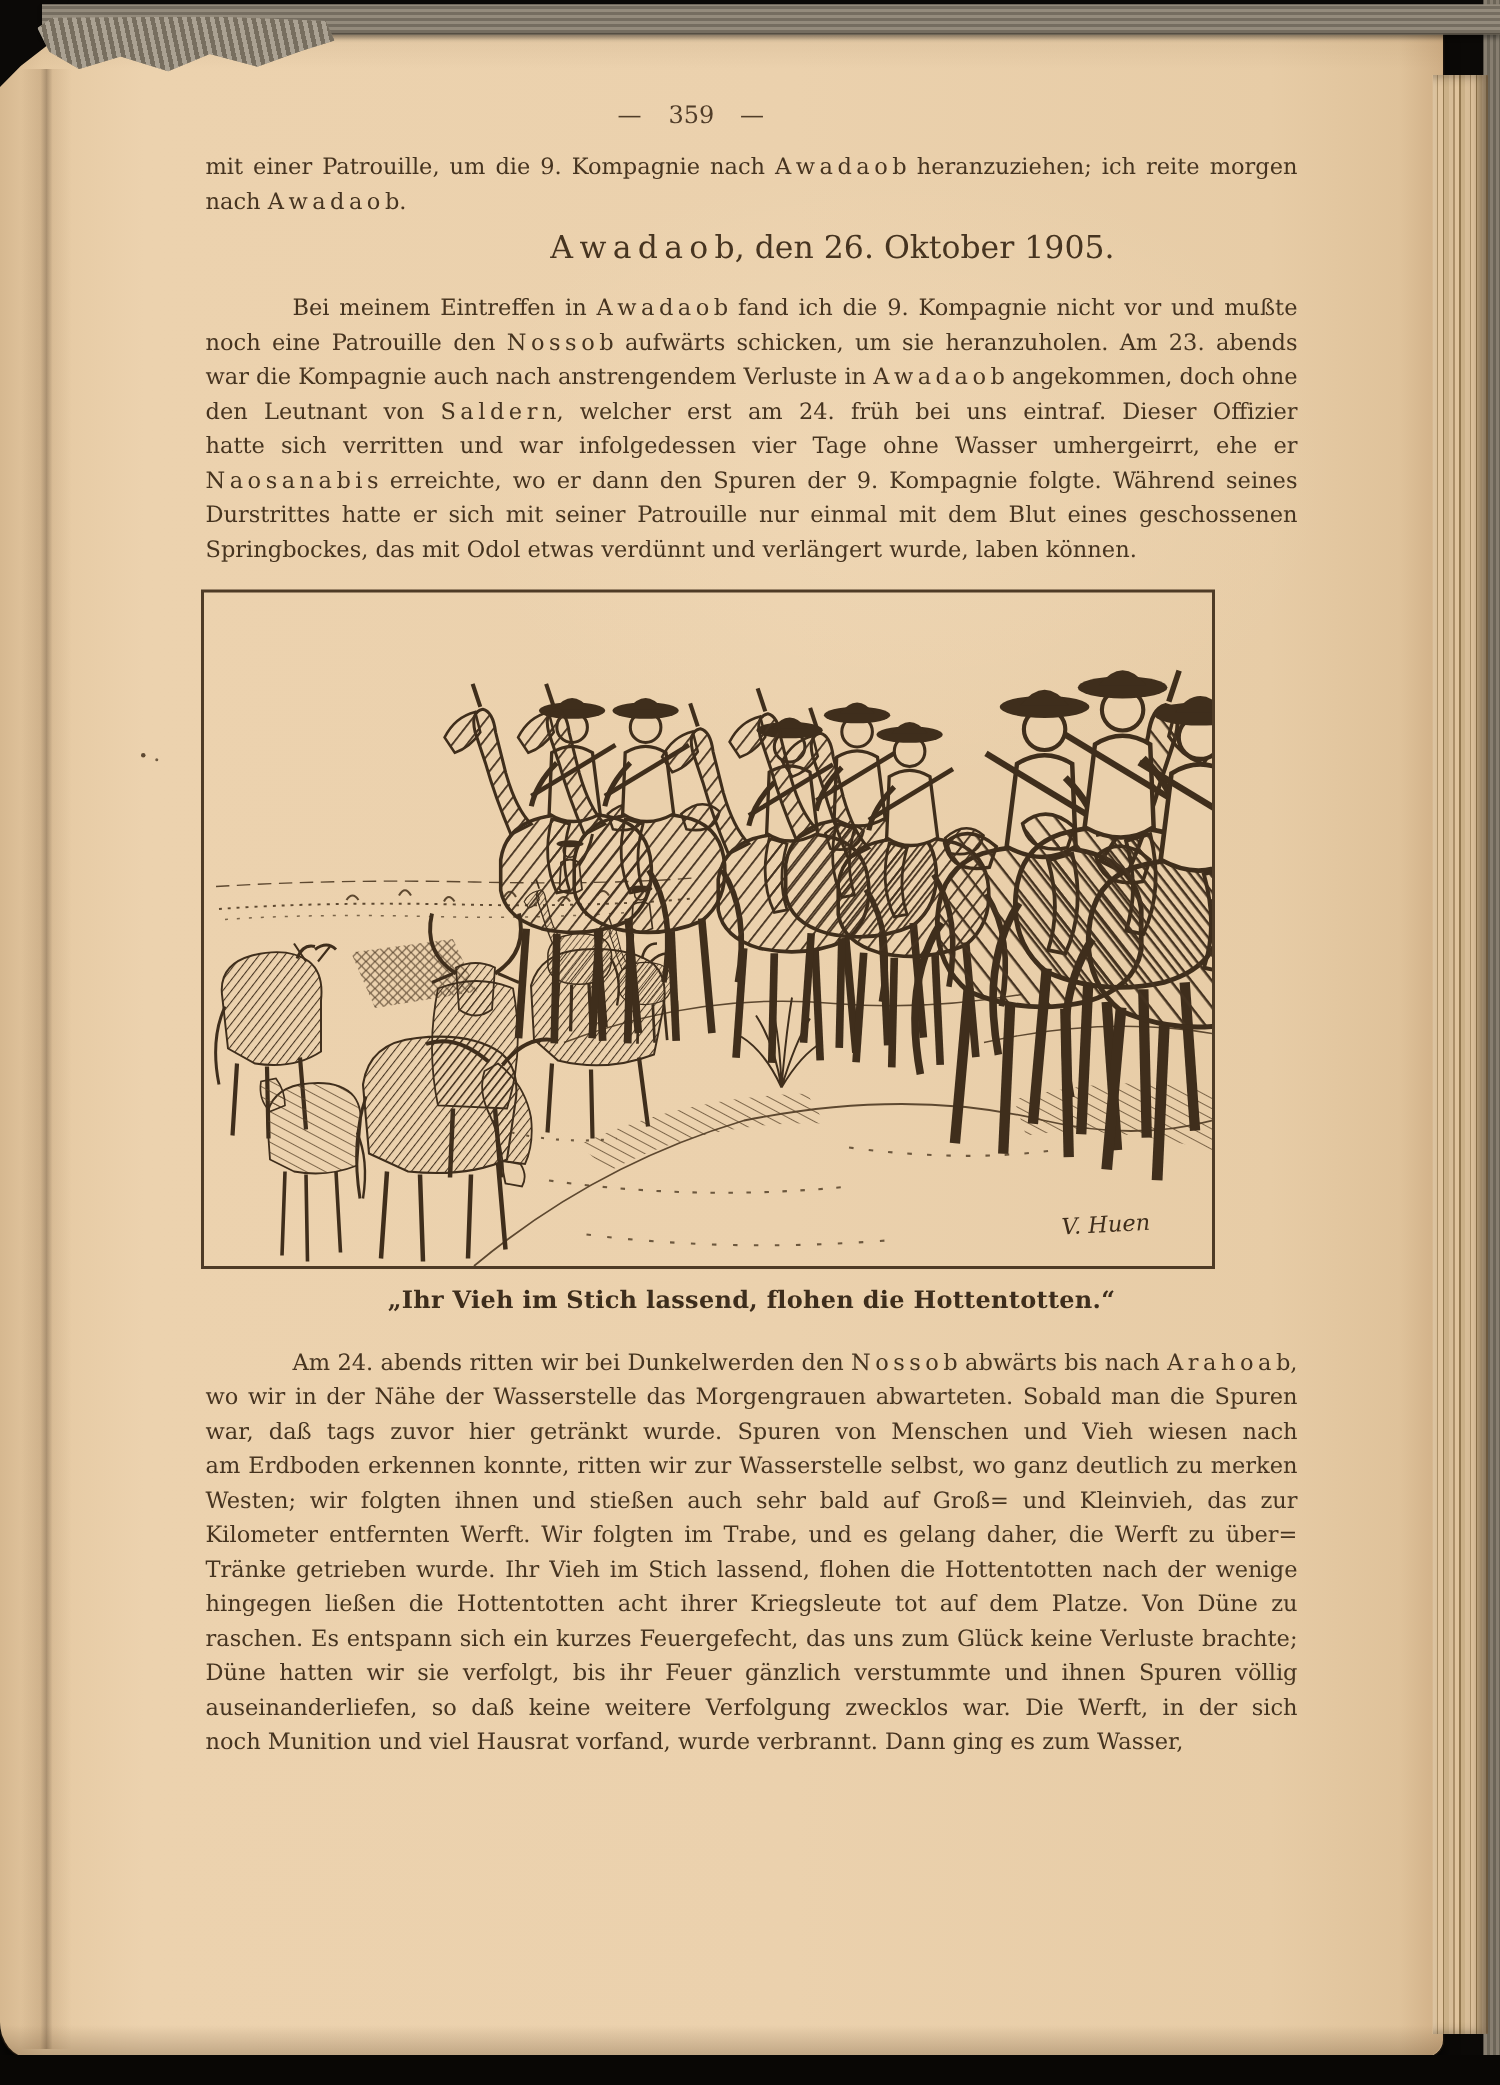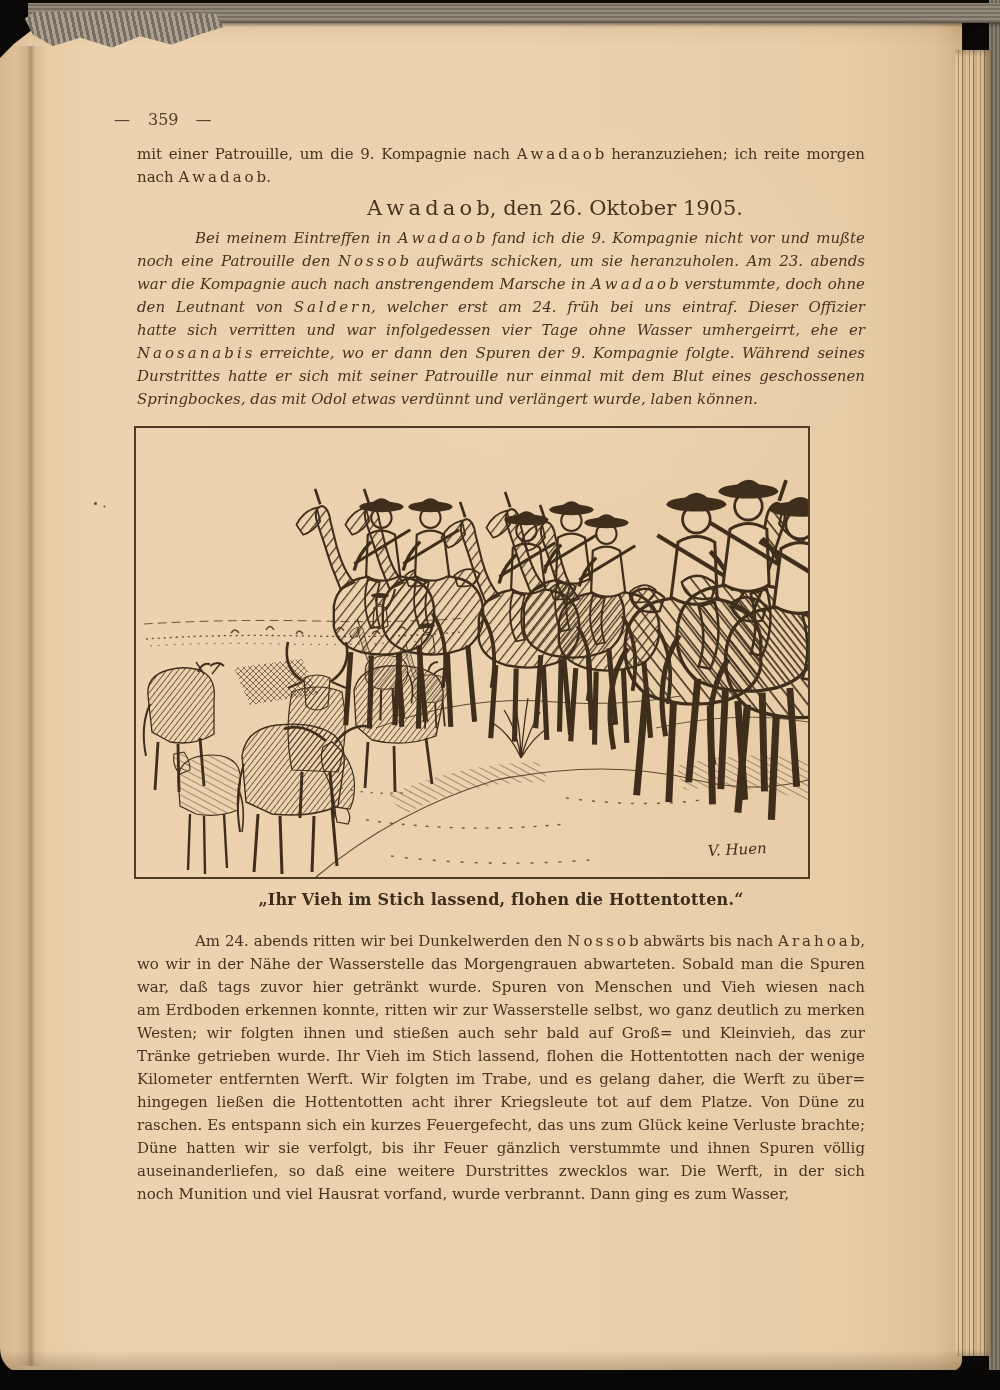--- a/index.html
+++ b/index.html
@@ -55,31 +55,31 @@
     box-shadow:0 2px 2px rgba(0,0,0,.35);
   }
   .bottom-black{position:absolute;left:0;top:1370px;width:1000px;height:20px;z-index:8;background:#090705;}
   .speck{
     position:absolute;left:94px;top:486px;width:3px;height:3px;border-radius:50%;
     background:#5d4933;box-shadow:9px 3px 0 -.5px #6e5a41;z-index:4;
   }
 
   
   .content{position:absolute;left:137px;top:0;width:728px;z-index:4;color:#463420;}
-  .pn-wrap{margin-top:94px;transform:translateX(-40px);font-size:16px;color:#503d29;}
+  .pn-wrap{margin-top:51px;text-align:center;transform:translateX(-40px);font-size:16px;color:#503d29;}
   .pn-wrap .dash{margin:0 17px;letter-spacing:1px;}
   .tline{
     font-size:15px;line-height:23px;white-space:nowrap;
     text-align:justify;text-align-last:justify;
   }
   .tline.last{text-align-last:left;}
   .para.indent .tline:first-child{text-indent:58px;}
   .p1{margin-top:14px;}
   .dateline{margin-top:8px;height:23px;line-height:23px;font-size:21px;text-align:right;padding-right:122px;}
-  .p2{margin-top:7px;font-style:italic;}
+  .p2{margin-top:17px;}
   figure.illus{
     margin:15px 0 0 -3px;padding:0;width:676px;height:453px;
     border:2px solid #4e3b26;position:relative;background:transparent;
   }
   figure.illus svg{display:block;}
   .caption{margin-top:11px;text-align:center;font-size:16px;font-weight:700;color:#3d2d1c;letter-spacing:.2px;}
   .p3{margin-top:21px;}
 </style>
 </head>
 <body>
@@ -101,21 +101,21 @@
       <div class="para p1">
           <div class="tline">mit einer Patrouille, um die 9. Kompagnie nach A w a d a o b heranzuziehen; ich reite morgen</div>
           <div class="tline last">nach A w a d a o b.</div>
         </div>
 
       <div class="dateline">A w a d a o b, den 26. Oktober 1905.</div>
 
       <div class="para indent p2">
           <div class="tline">Bei meinem Eintreffen in A w a d a o b fand ich die 9. Kompagnie nicht vor und mußte</div>
           <div class="tline">noch eine Patrouille den N o s s o b aufwärts schicken, um sie heranzuholen. Am 23. abends</div>
-          <div class="tline">war die Kompagnie auch nach anstrengendem Marsche in A w a d a o b verstummte, doch ohne</div>
+          <div class="tline">war die Kompagnie auch nach anstrengendem Verluste in A w a d a o b angekommen, doch ohne</div>
           <div class="tline">den Leutnant von S a l d e r n, welcher erst am 24. früh bei uns eintraf. Dieser Offizier</div>
           <div class="tline">hatte sich verritten und war infolgedessen vier Tage ohne Wasser umhergeirrt, ehe er</div>
           <div class="tline">N a o s a n a b i s erreichte, wo er dann den Spuren der 9. Kompagnie folgte. Während seines</div>
           <div class="tline">Durstrittes hatte er sich mit seiner Patrouille nur einmal mit dem Blut eines geschossenen</div>
           <div class="tline last">Springbockes, das mit Odol etwas verdünnt und verlängert wurde, laben können.</div>
         </div>
 
       <figure class="illus">
         <svg width="672" height="449" viewBox="0 0 672 449">
           <defs>
@@ -263,26 +263,26 @@
       </figure>
 
       <div class="caption">„Ihr Vieh im Stich lassend, flohen die Hottentotten.“</div>
 
       <div class="para indent p3">
           <div class="tline">Am 24. abends ritten wir bei Dunkelwerden den N o s s o b abwärts bis nach A r a h o a b,</div>
           <div class="tline">wo wir in der Nähe der Wasserstelle das Morgengrauen abwarteten. Sobald man die Spuren</div>
           <div class="tline">war, daß tags zuvor hier getränkt wurde. Spuren von Menschen und Vieh wiesen nach</div>
           <div class="tline">am Erdboden erkennen konnte, ritten wir zur Wasserstelle selbst, wo ganz deutlich zu merken</div>
           <div class="tline">Westen; wir folgten ihnen und stießen auch sehr bald auf Groß= und Kleinvieh, das zur</div>
+          <div class="tline">Kilometer entfernten Werft. Wir folgten im Trabe, und es gelang daher, die Werft zu über=</div>
           <div class="tline">Tränke getrieben wurde. Ihr Vieh im Stich lassend, flohen die Hottentotten nach der wenige</div>
-          <div class="tline">Kilometer entfernten Werft. Wir folgten im Trabe, und es gelang daher, die Werft zu über=</div>
           <div class="tline">hingegen ließen die Hottentotten acht ihrer Kriegsleute tot auf dem Platze. Von Düne zu</div>
           <div class="tline">raschen. Es entspann sich ein kurzes Feuergefecht, das uns zum Glück keine Verluste brachte;</div>
           <div class="tline">Düne hatten wir sie verfolgt, bis ihr Feuer gänzlich verstummte und ihnen Spuren völlig</div>
-          <div class="tline">auseinanderliefen, so daß eine weitere Durstrittes zwecklos war. Die Werft, in der sich</div>
+          <div class="tline">auseinanderliefen, so daß keine weitere Verfolgung zwecklos war. Die Werft, in der sich</div>
           <div class="tline last">noch Munition und viel Hausrat vorfand, wurde verbrannt. Dann ging es zum Wasser,</div>
         </div>
     </div>
   </div>
 
   <div class="corner-black"></div>
   <div class="headband"></div>
   <div class="bottom-black"></div>
 </div>
 

